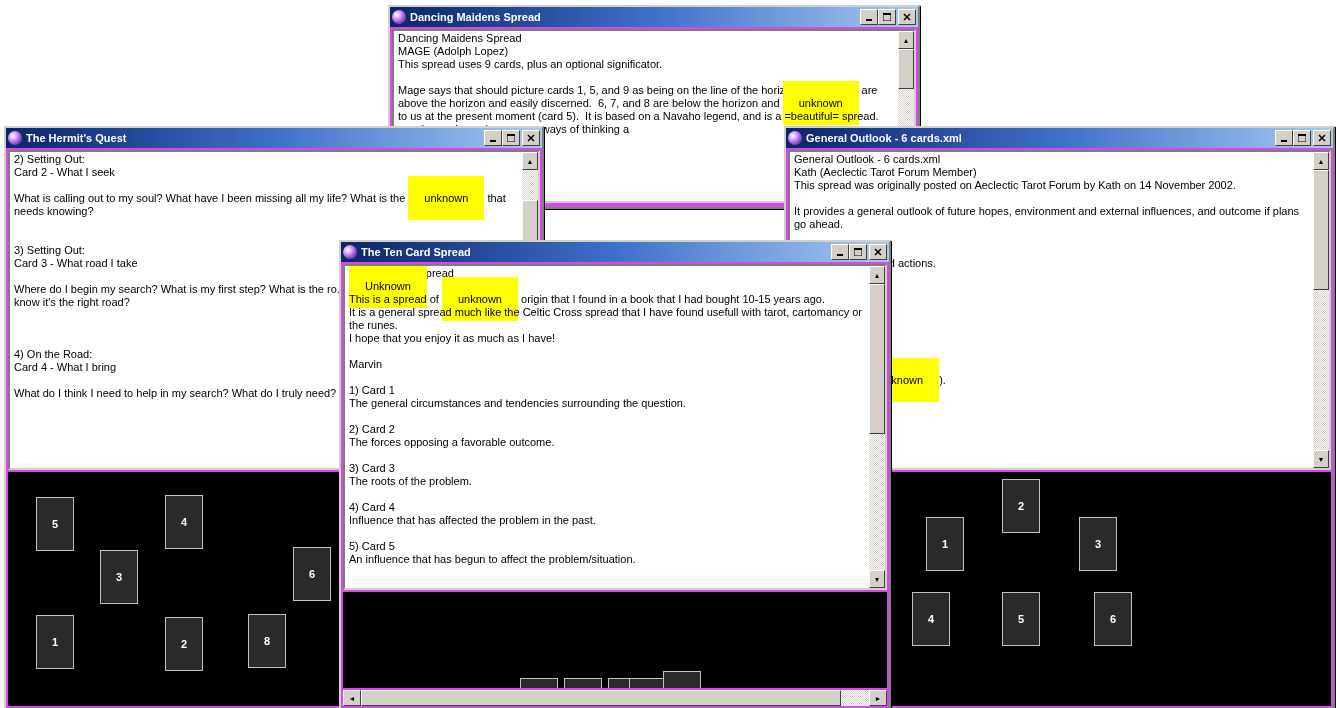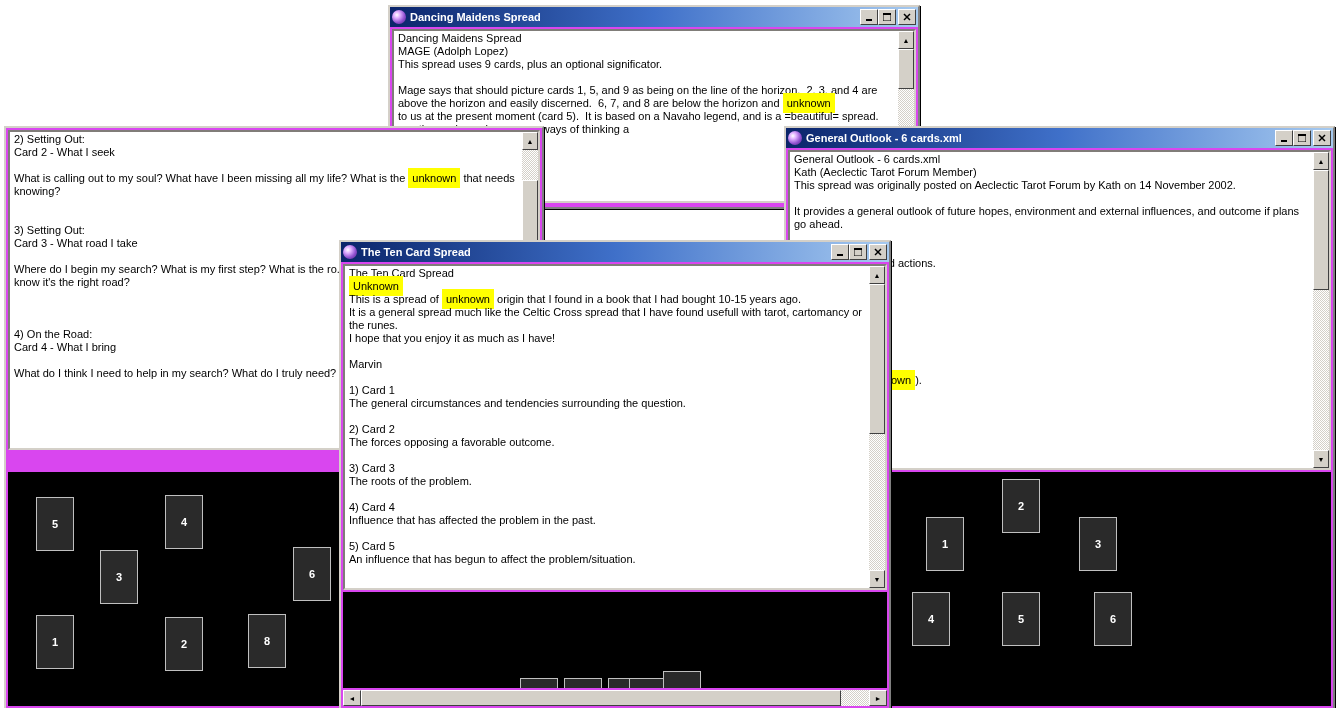--- a/index.html
+++ b/index.html
@@ -176,21 +176,21 @@
     font-size: 11px;
     display: flex;
     align-items: center;
     justify-content: center;
     width: 36px;
     height: 52px;
   }
   mark {
     background: #ffff00;
     color: #000;
-    padding: 4px;
+    padding: 16px;
     text-align: right;
   }
 </style>
 </head>
 <body>
 
 <div class="window" style="left:388px; top:5px; width:528px; height:200px; z-index:1;">
   <div class="titlebar active">
     <div class="app-icon"></div>
     <div class="title-text">Dancing Maidens Spread</div>
@@ -289,20 +289,43 @@
   <div class="card" style="left: 214px; top: 7px;">2</div>
       <div class="card" style="left: 138px; top: 45px;">1</div>
       <div class="card" style="left: 291px; top: 45px;">3</div>
       <div class="card" style="left: 124px; top: 120px;">4</div>
       <div class="card" style="left: 214px; top: 120px;">5</div>
       <div class="card" style="left: 306px; top: 120px;">6</div>
     </div>
 </div>
 
 <div class="window" style="left:4px; top:126px; width:536px; height:580px; z-index:3;">
+  <div class="titlebar active">
+    <div class="app-icon"></div>
+    <div class="title-text">The Hermit's Quest</div>
+    <div class="controls">
+      <div class="ctrl">
+          <svg width="8" height="8">
+            <rect x="1" y="6" width="6" height="2" fill="#000"></rect>
+          </svg>
+        </div>
+      <div class="ctrl">
+          <svg width="8" height="8">
+            <rect x="0" y="0" width="8" height="8" fill="none" stroke="#000" stroke-width="1"></rect>
+            <rect x="0" y="0" width="8" height="2" fill="#000"></rect>
+          </svg>
+        </div>
+      <div class="ctrl close">
+          <svg width="8" height="8">
+            <line x1="1" y1="1" x2="7" y2="7" stroke="#000" stroke-width="1.5"></line>
+            <line x1="7" y1="1" x2="1" y2="7" stroke="#000" stroke-width="1.5"></line>
+          </svg>
+        </div>
+    </div>
+  </div>
   <div class="textarea-wrap" style="height:316px;">
     <div class="textarea-content hl">2) Setting Out:
 Card 2 - What I seek
 
 What is calling out to my soul? What have I been missing all my life? What is the <mark>unknown</mark> that needs knowing?
 
 
 3) Setting Out:
 Card 3 - What road I take
 

